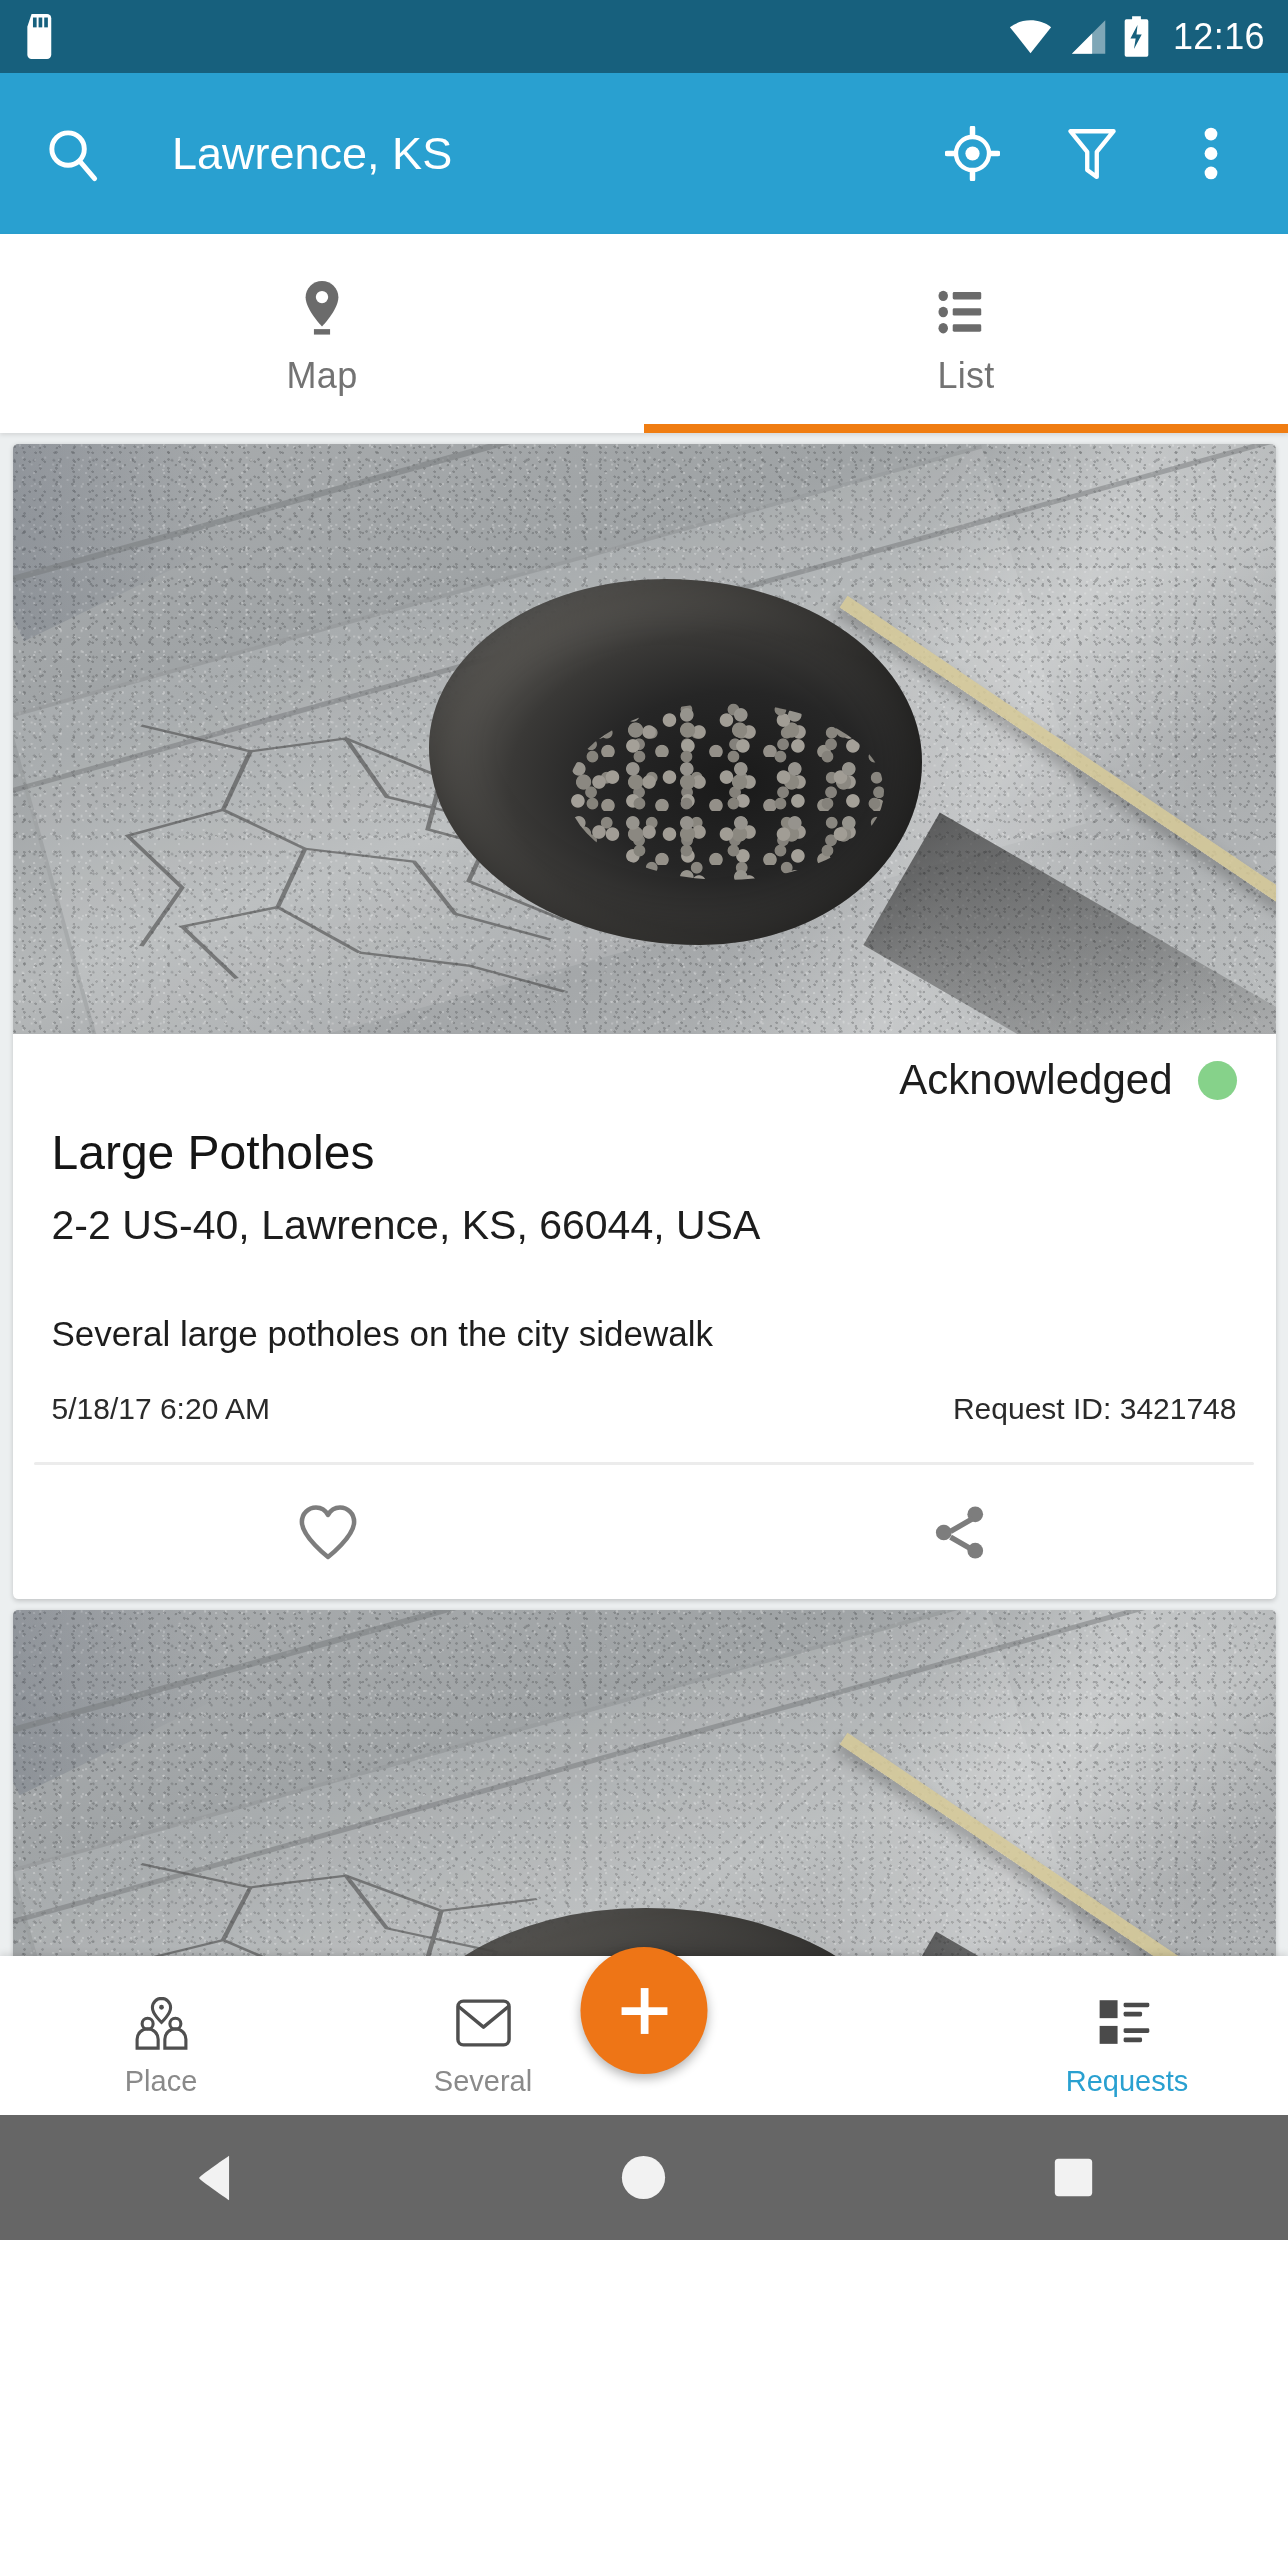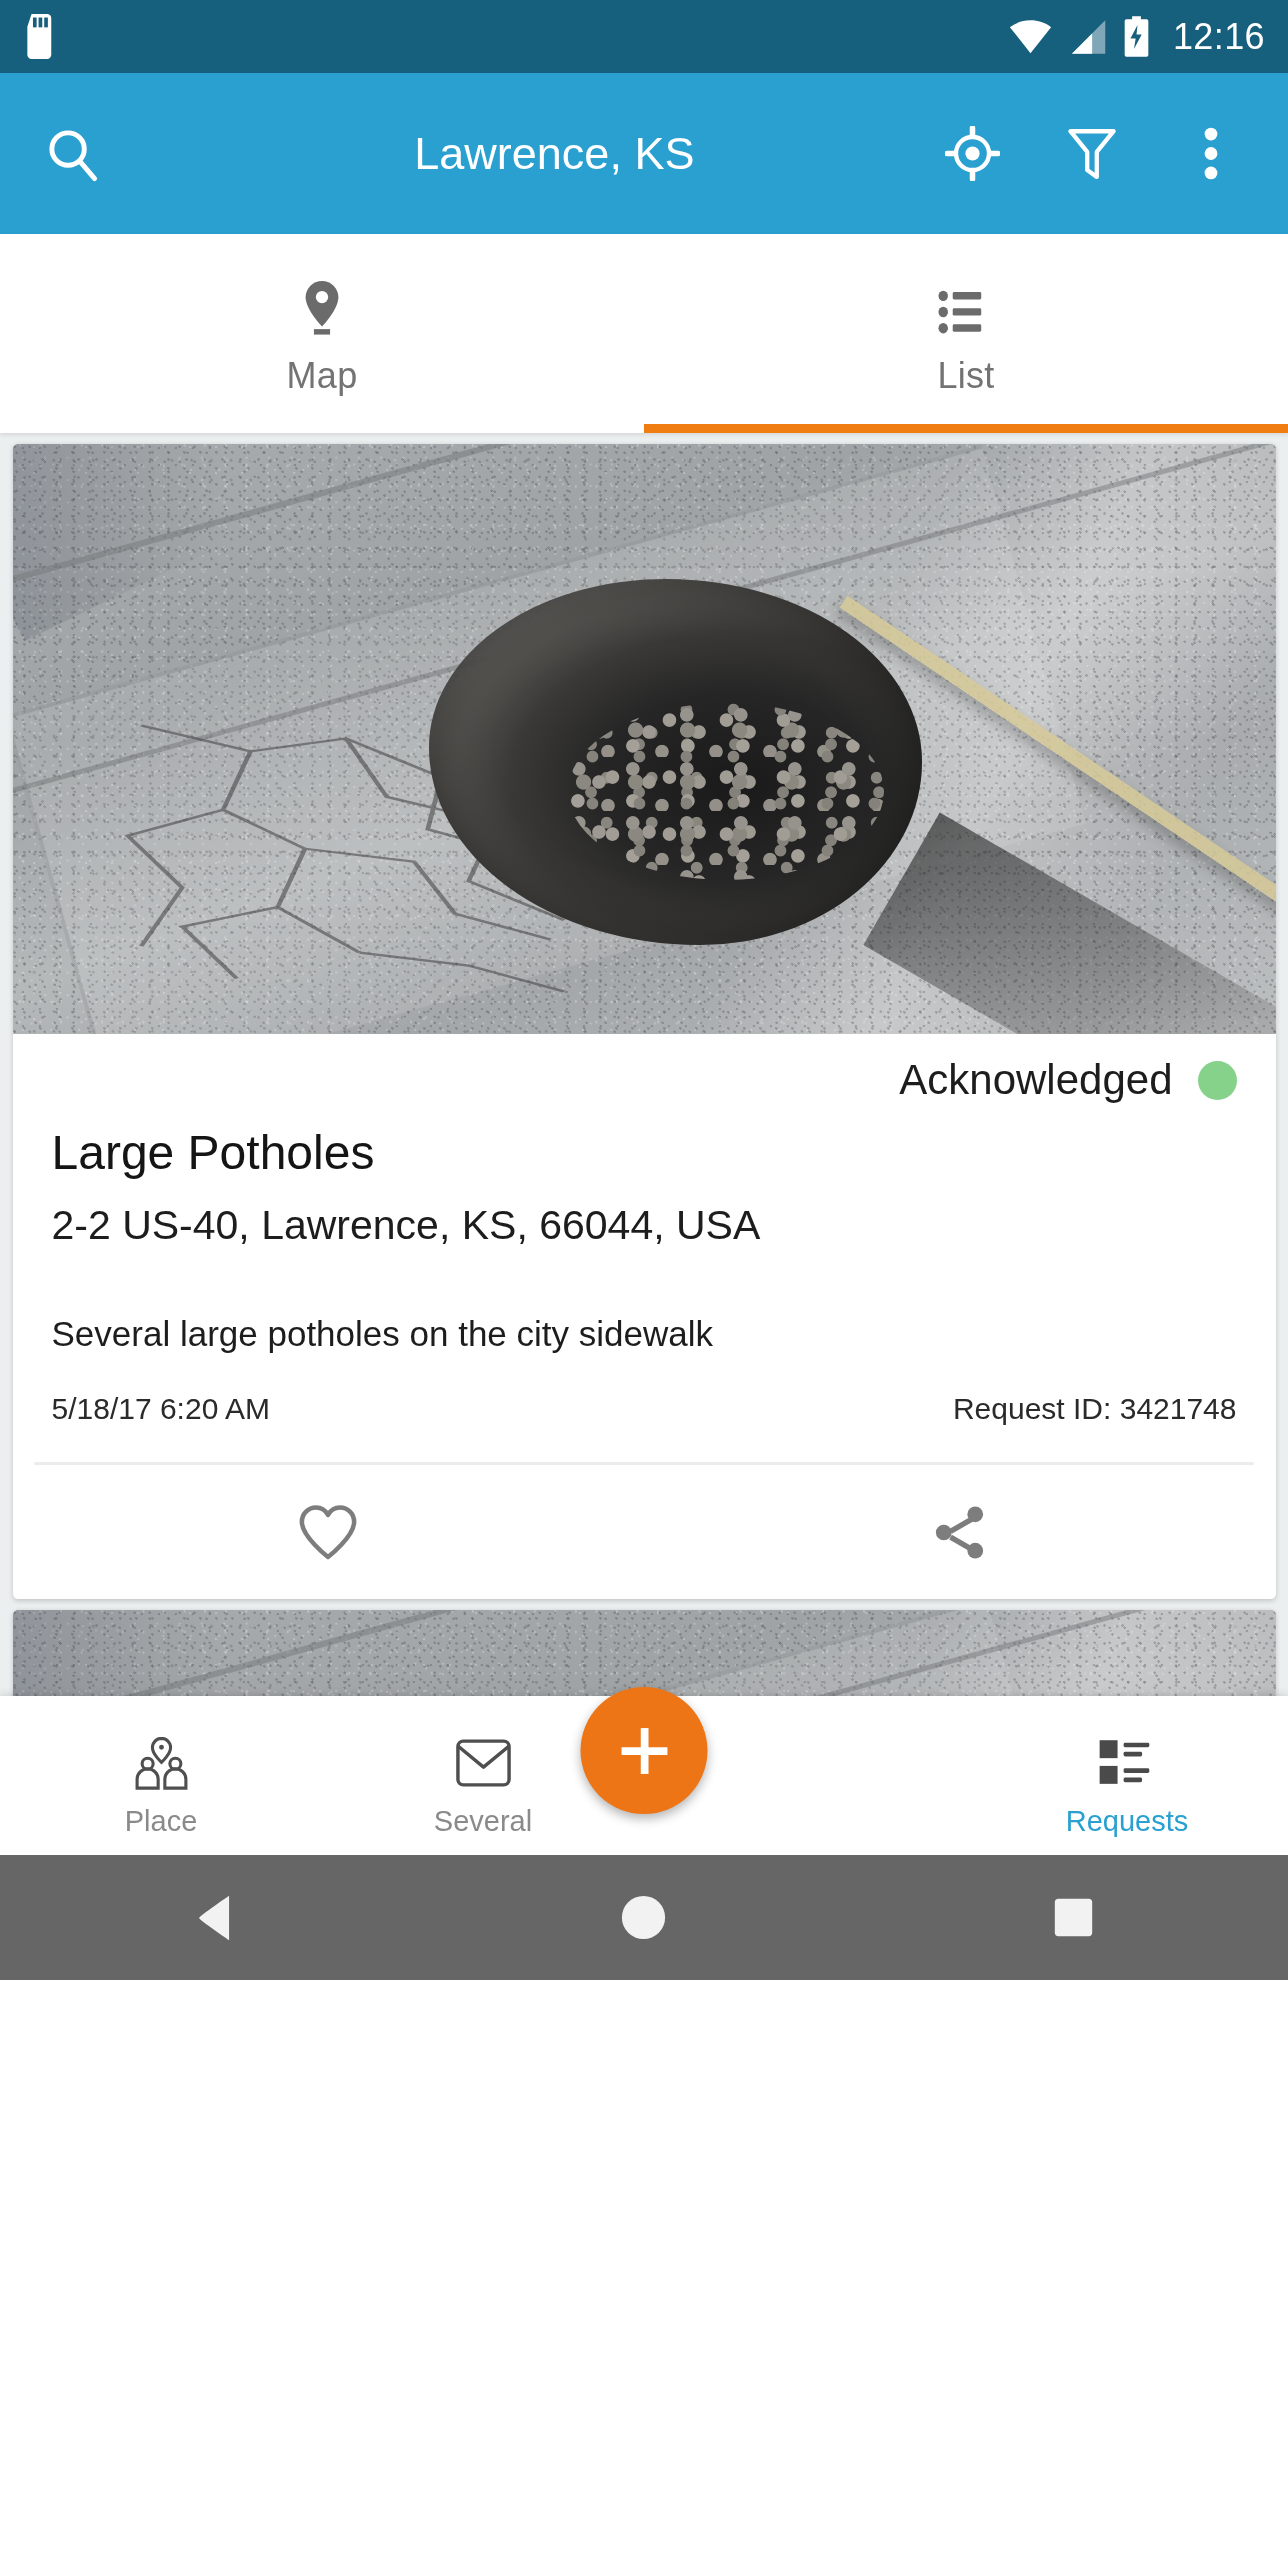--- a/index.html
+++ b/index.html
@@ -10,21 +10,21 @@
   body {
     width: 1288px;
     height: 2576px;
     overflow: hidden;
     font-family: "Liberation Sans", sans-serif;
     -webkit-font-smoothing: antialiased;
   }
   #app {
     position: relative;
     width: 1288px;
-    height: 1980px;
+    height: 2240px;
     background: #4d7c0f;
     overflow: hidden;
   }
 
   
   .status-bar {
     position: absolute;
     top: 0; left: 0;
     width: 1288px;
     height: 73px;
@@ -62,21 +62,20 @@
     padding: 0 27px 0 43px;
   }
   .app-bar-title {
     color: #ffffff;
     font-size: 45px;
     font-weight: 400;
     margin-left: 70px;
     flex: 1;
     white-space: nowrap;
     overflow: hidden;
-    text-align: center;
   }
   .appbar-actions {
     display: flex;
     align-items: center;
     gap: 47px;
     margin-right: 14.3px;
   }
   .appbar-btn {
     display: flex;
     align-items: center;

